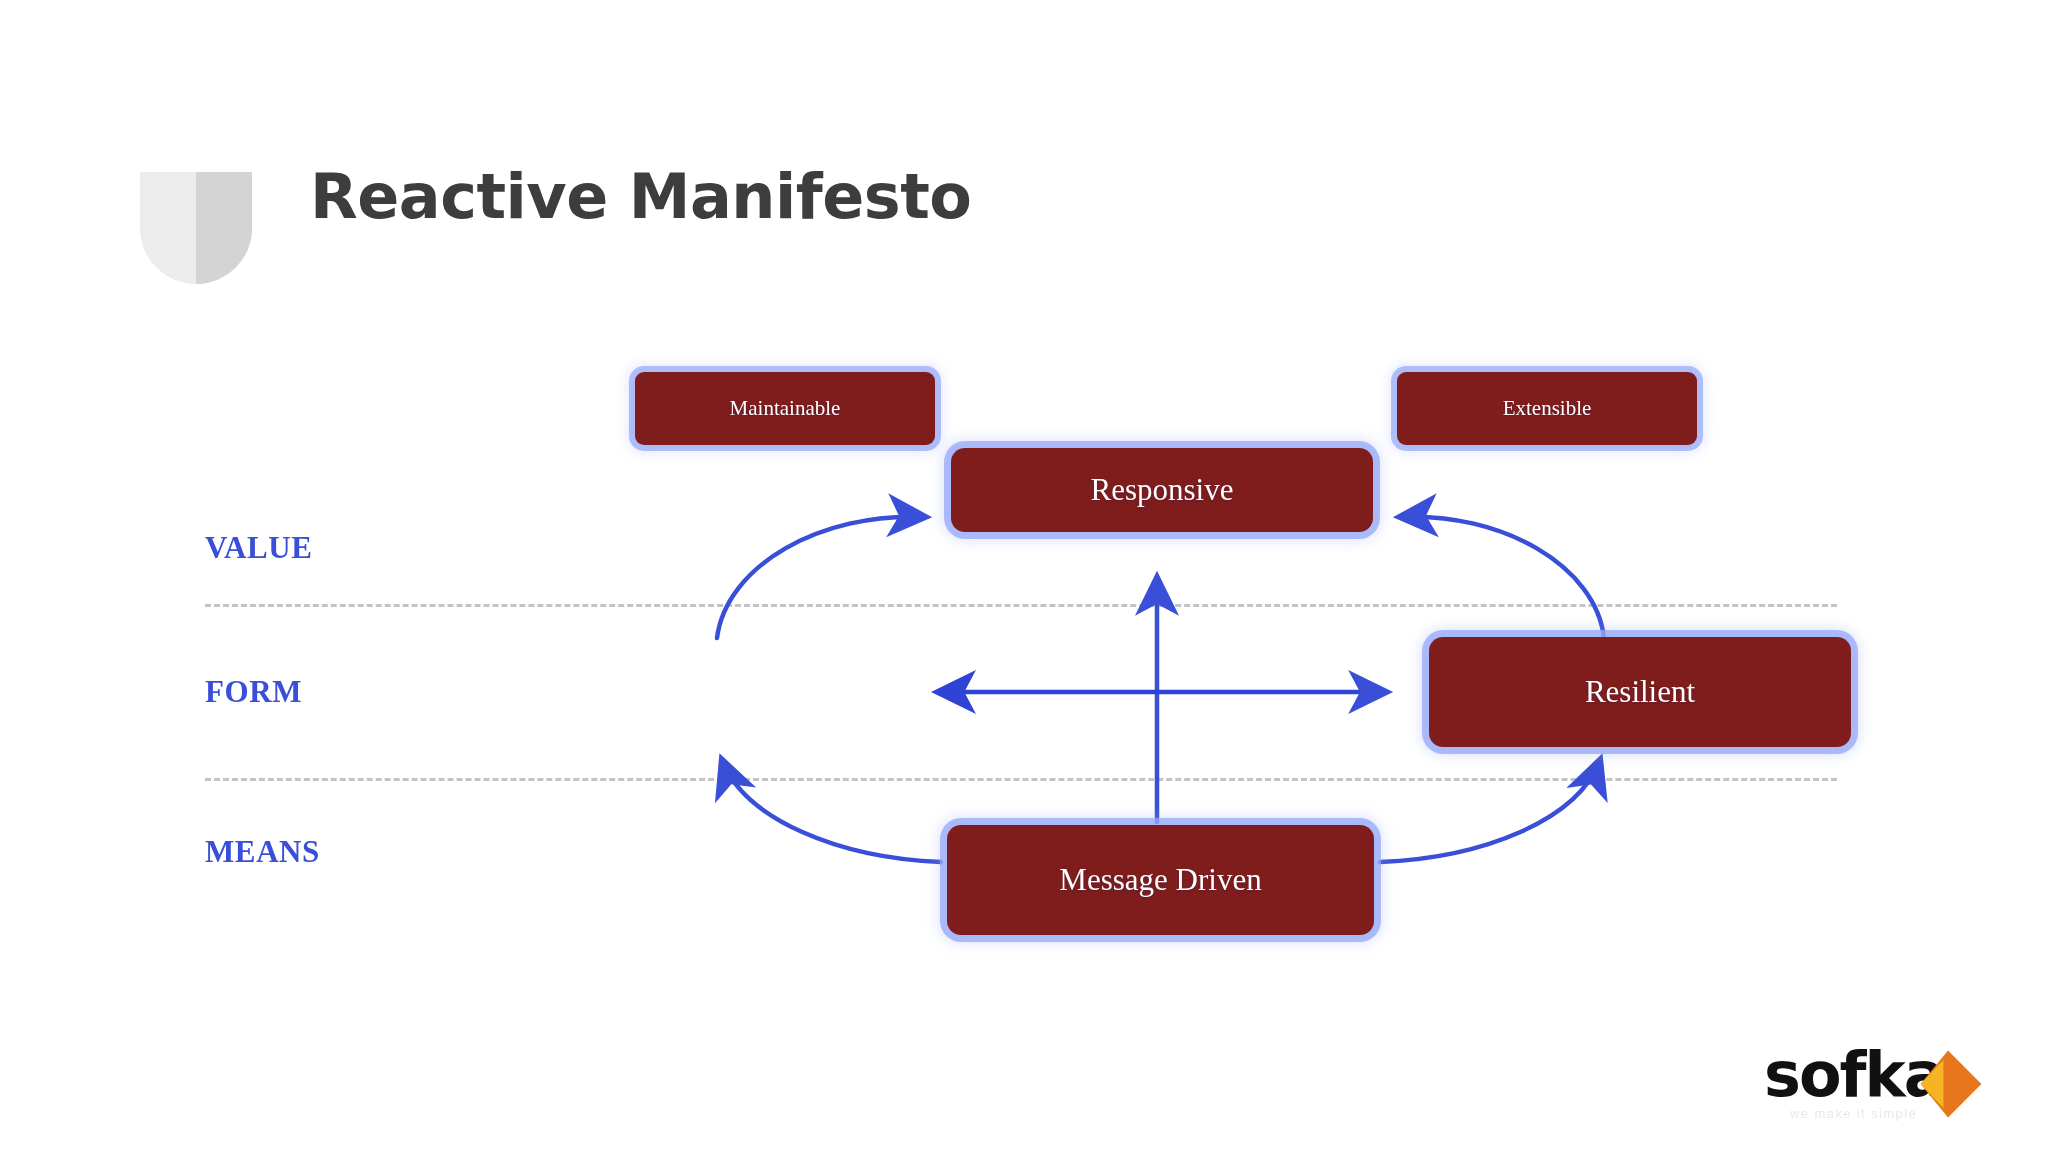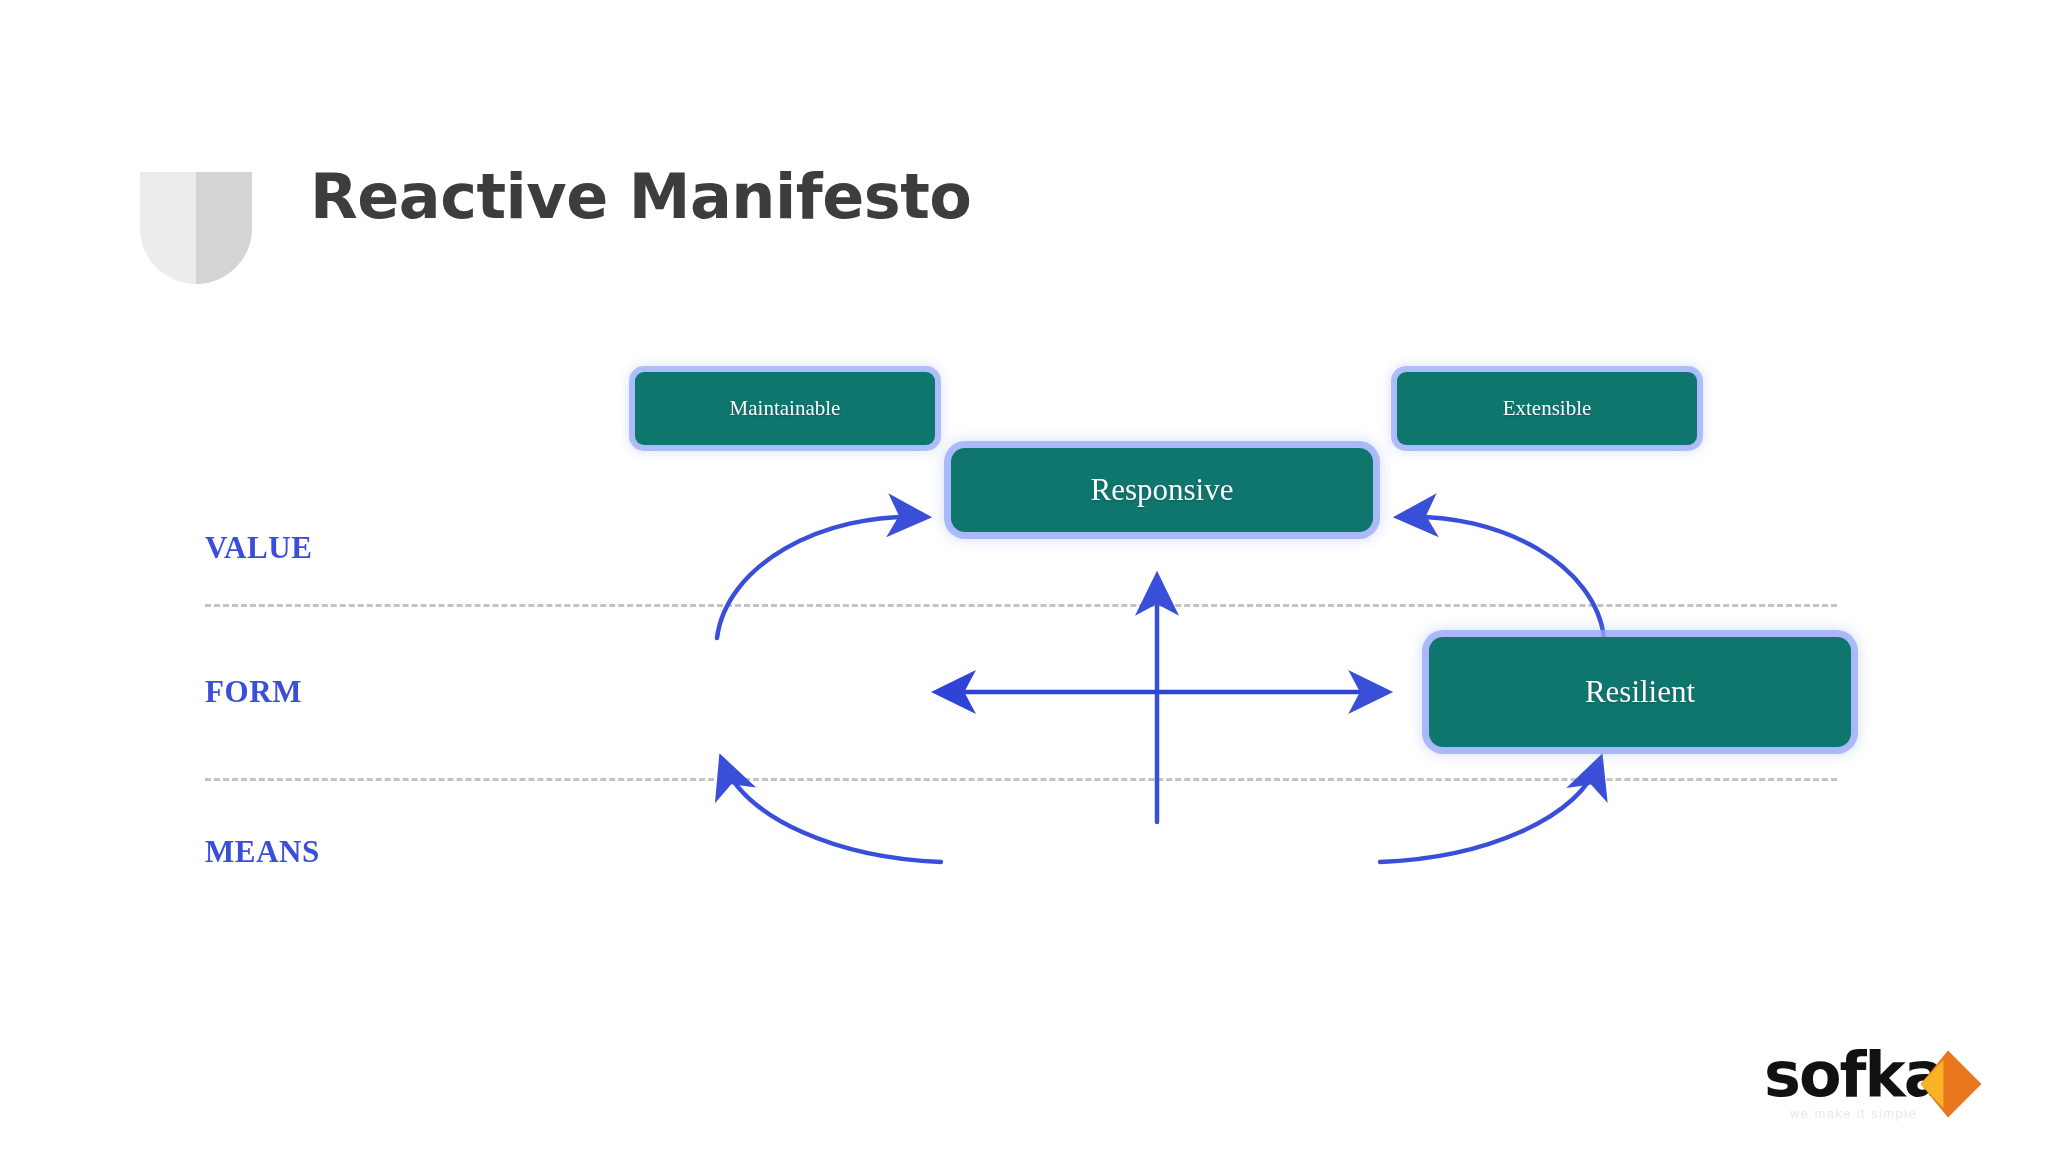--- a/index.html
+++ b/index.html
@@ -101,21 +101,21 @@
   .divider-1 { top: 604px; }
   .divider-2 { top: 778px; }
 
   
   .node {
     position: absolute;
     box-sizing: border-box;
     display: flex;
     align-items: center;
     justify-content: center;
-    background: #0f766e;
+    background: #7f1d1d;
     border-radius: 14px;
     color: #ffffff;
     font-family: "Liberation Serif", "DejaVu Serif", serif;
     text-align: center;
     box-shadow: 0 0 0 7px rgba(150,168,247,0.75),
                 0 0 14px 8px rgba(150,168,247,0.35);
     text-shadow: 0 1px 2px rgba(20,30,90,0.35);
   }
   .node.small {
     font-size: 21px;
@@ -221,20 +221,23 @@
 
   <div class="node large node-responsive">
     <span>Responsive</span>
   </div>
 
 
   <div class="node large node-resilient">
     <span>Resilient</span>
   </div>
 
+  <div class="node large node-message">
+    <span>Message Driven</span>
+  </div>
 </div>
 
 <div class="logo">
   <div class="logo-word">sofka</div>
   <div class="logo-tag">we make it simple</div>
   <svg class="logo-mark" viewBox="0 0 100 100" xmlns="http://www.w3.org/2000/svg">
     <path d="M14 50 L50 6 L94 50 L50 94 Z" fill="#e8761c"></path>
     <path d="M14 50 L44 18 L44 82 Z" fill="#f6b324"></path>
   </svg>
 </div>

